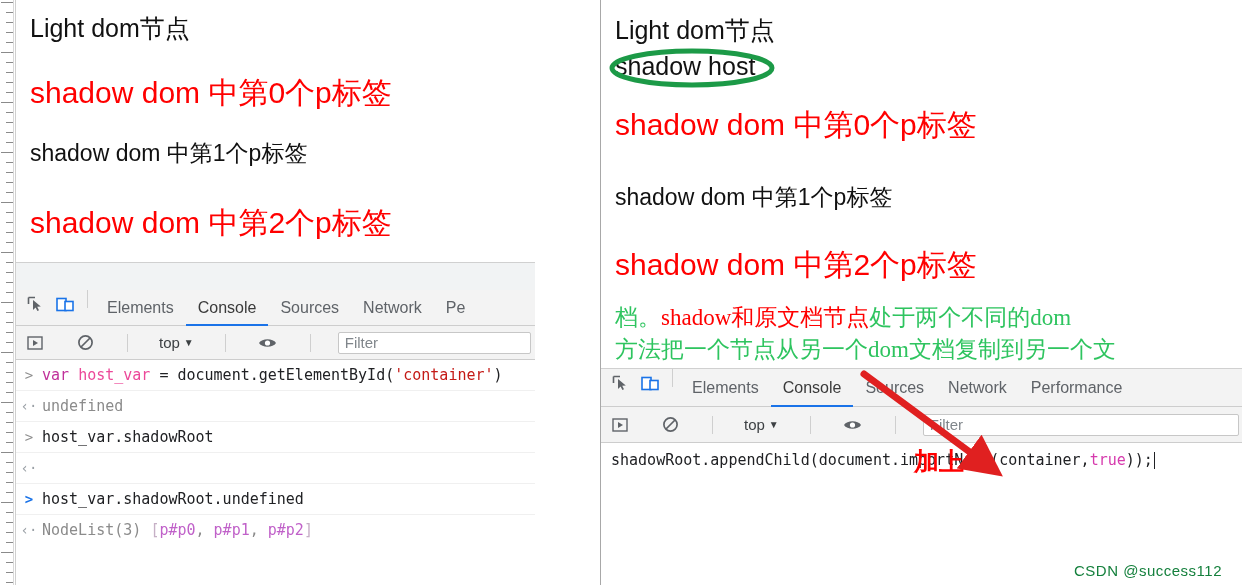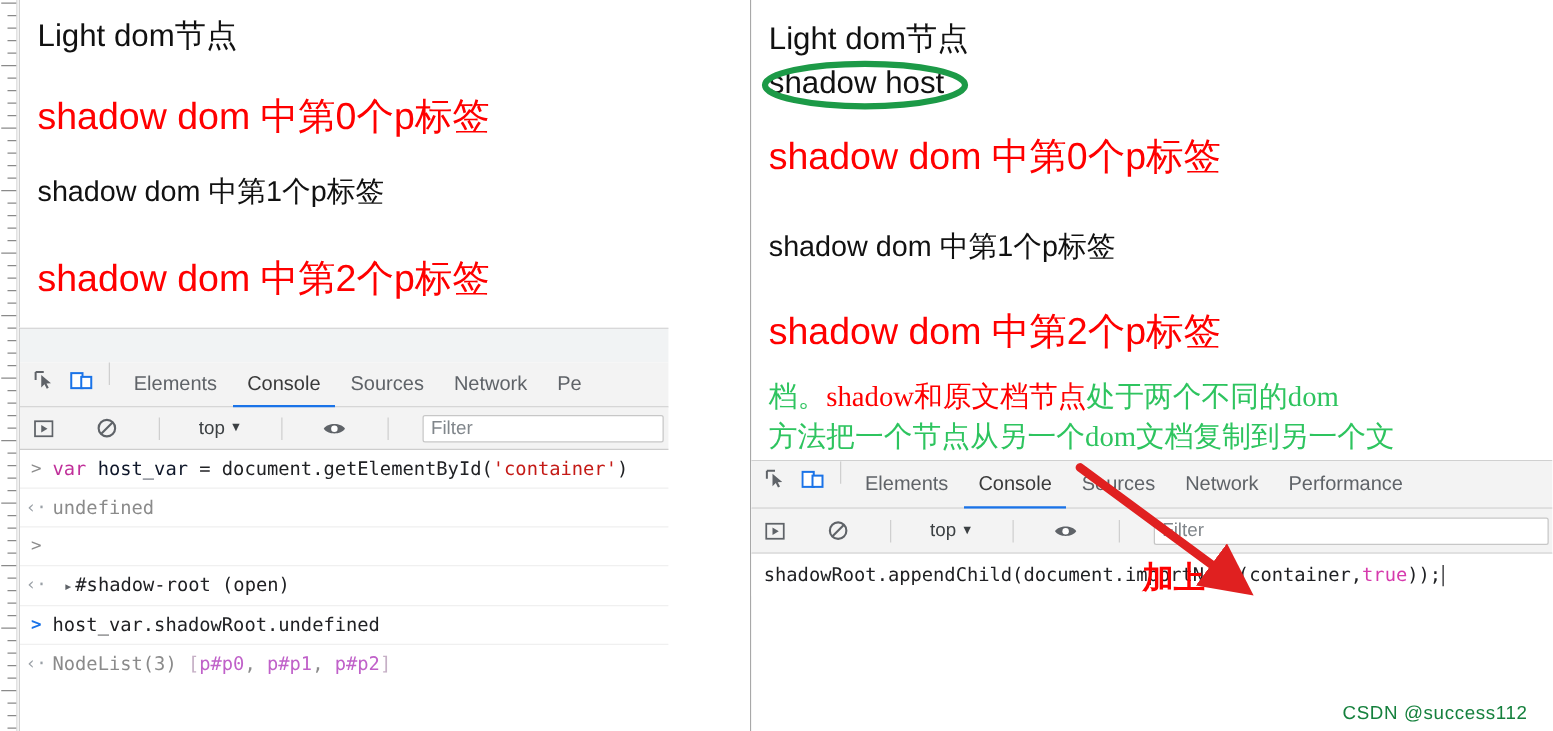--- a/index.html
+++ b/index.html
@@ -172,21 +172,21 @@
     flex: 0 0 26px;
     text-align: center;
     font-size: 14px;
     color: #9aa0a6;
     line-height: 22px;
   }
   .c-gutter.in  { color: #8e8e8e; }
   .c-gutter.inb { color: #1a73e8; font-weight: bold; }
   .c-text { line-height: 22px; white-space: nowrap; color: #202124; }
   .tok-kw   { color: #c0309a; text-align: right; }
-  .tok-var  { color: #0f172a; }
+  .tok-var  { color: #ec4899; }
   .tok-str  { color: #c41a16; }
   .tok-gray { color: #8b8b8b; }
   .tok-pink { color: #c061c9; }
   .tok-brk  { color: #c6b0c6; }
   .tok-magenta { color: #d63aad; }
   .disc { color: #5f6368; font-size: 12px; margin-right: 2px; }
 
   
   #right-pane {
     position: absolute;
@@ -419,25 +419,25 @@
           <div class="c-text"><span class="tok-kw">var </span><span class="tok-var">host_var</span> = document.getElementById(<span class="tok-str">'container'</span>)</div>
         </div>
 
         <div class="c-row">
           <div class="c-gutter">‹·</div>
           <div class="c-text tok-gray">undefined</div>
         </div>
 
         <div class="c-row">
           <div class="c-gutter in">&gt;</div>
+          <div class="c-text">host_var.shadowRoot</div>
         </div>
 
         <div class="c-row">
           <div class="c-gutter">‹·</div>
-          <div class="c-text">&nbsp;<span class="disc">▸</span>#shadow-root (open)</div>
         </div>
 
         <div class="c-row">
           <div class="c-gutter inb">&gt;</div>
           <div class="c-text">host_var.shadowRoot.undefined</div>
         </div>
 
         <div class="c-row noline">
           <div class="c-gutter">‹·</div>
           <div class="c-text"><span class="tok-gray">NodeList(3) </span><span class="tok-brk">[</span><span class="tok-pink">p#p0</span><span class="tok-gray">, </span><span class="tok-pink">p#p1</span><span class="tok-gray">, </span><span class="tok-pink">p#p2</span><span class="tok-brk">]</span></div>

